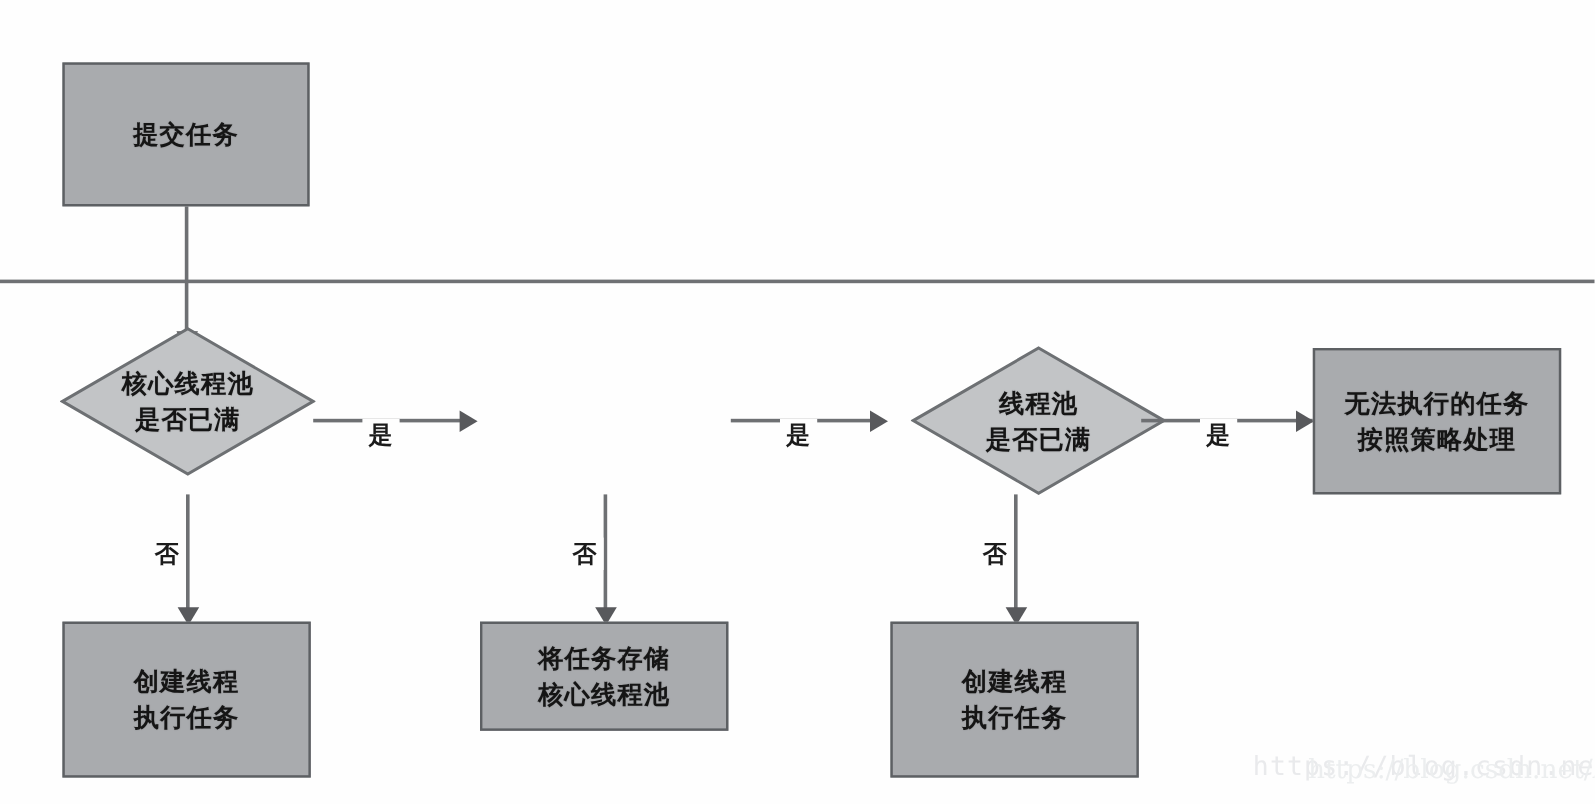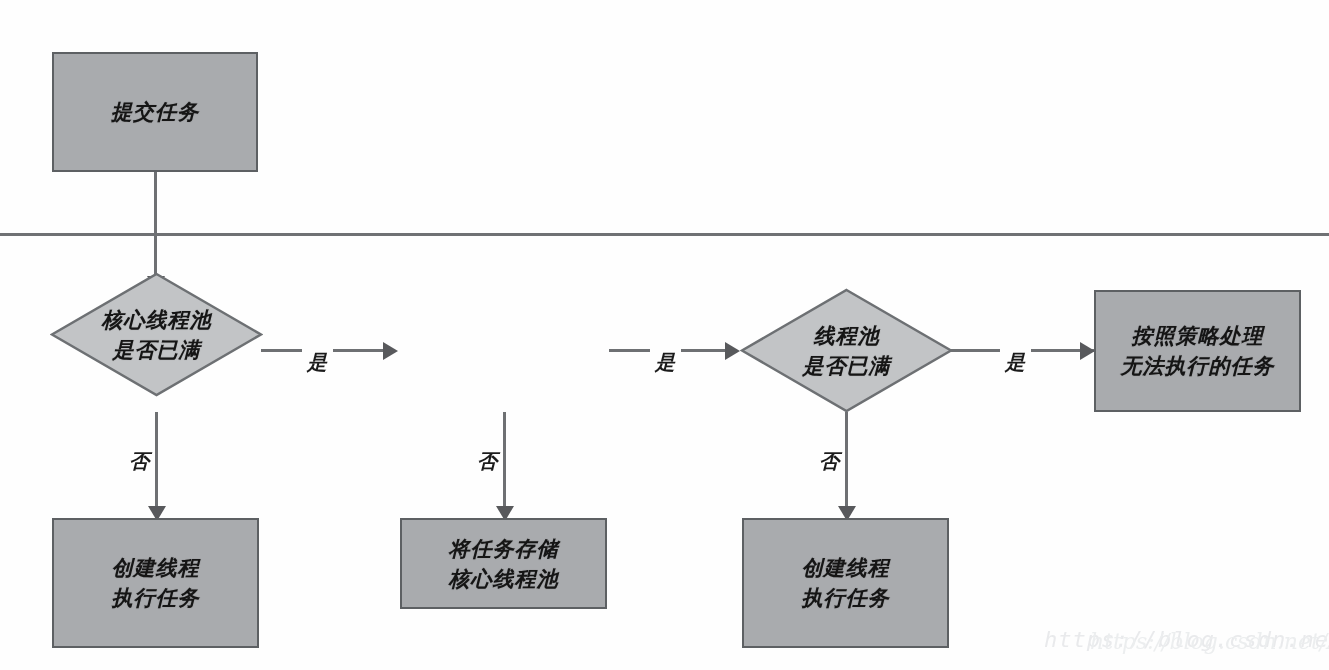--- a/index.html
+++ b/index.html
@@ -9,21 +9,20 @@
   }
   body {
     font-family: "DejaVu Sans", "Liberation Sans", sans-serif;
   }
   #canvas {
     position: relative;
     width: 1329px;
     height: 670px;
     background: #fefefe;
     overflow: hidden;
-    font-style: italic;
   }
 
   
   .proc-box {
     position: absolute;
     background: #a9abae;
     border: 2px solid #5d6063;
     box-sizing: border-box;
     display: flex;
     flex-direction: column;
@@ -155,41 +154,41 @@
 
 
   <div class="h-line" style="left:609px; top:349px; width:122px;"></div>
   <div class="arrow-right" style="left:725px; top:342px;"></div>
   <div class="edge-label" style="left:650px; top:349px;">是</div>
 
   <div class="v-line" style="left:503px; top:412px; width:3px; height:98px;"></div>
   <div class="arrow-down" style="left:496px; top:506px;"></div>
   <div class="edge-label" style="left:472px; top:448px;">否</div>
 
-  <div class="diamond-wrap" style="left:740px; top:288px; width:213px; height:125px;">
+  <div class="diamond-wrap" style="left:759px; top:288px; width:213px; height:125px;">
     <svg width="213" height="125" viewBox="0 0 213 125">
       <polygon points="106.5,2 211,62.5 106.5,123 2,62.5" fill="#c2c4c6" stroke="#6d7073" stroke-width="2.5"></polygon>
     </svg>
     <div class="diamond-label">
       <span class="ln">线程池</span>
       <span class="ln">是否已满</span>
     </div>
   </div>
 
   <div class="h-line" style="left:951px; top:349px; width:143px;"></div>
   <div class="arrow-right" style="left:1080px; top:342px;"></div>
   <div class="edge-label" style="left:1000px; top:349px;">是</div>
 
   <div class="v-line" style="left:845px; top:412px; width:3px; height:98px;"></div>
   <div class="arrow-down" style="left:838px; top:506px;"></div>
   <div class="edge-label" style="left:814px; top:448px;">否</div>
 
   <div class="proc-box" style="left:1094px; top:290px; width:207px; height:122px;">
+    <span class="ln">无法执行的任务</span>
     <span class="ln">按照策略处理</span>
-    <span class="ln">无法执行的任务</span>
   </div>
 
   <div class="proc-box" style="left:52px; top:518px; width:207px; height:130px;">
     <span class="ln">创建线程</span>
     <span class="ln">执行任务</span>
   </div>
 
   <div class="proc-box" style="left:400px; top:518px; width:207px; height:91px;">
     <span class="ln">将任务存储</span>
     <span class="ln">核心线程池</span>

